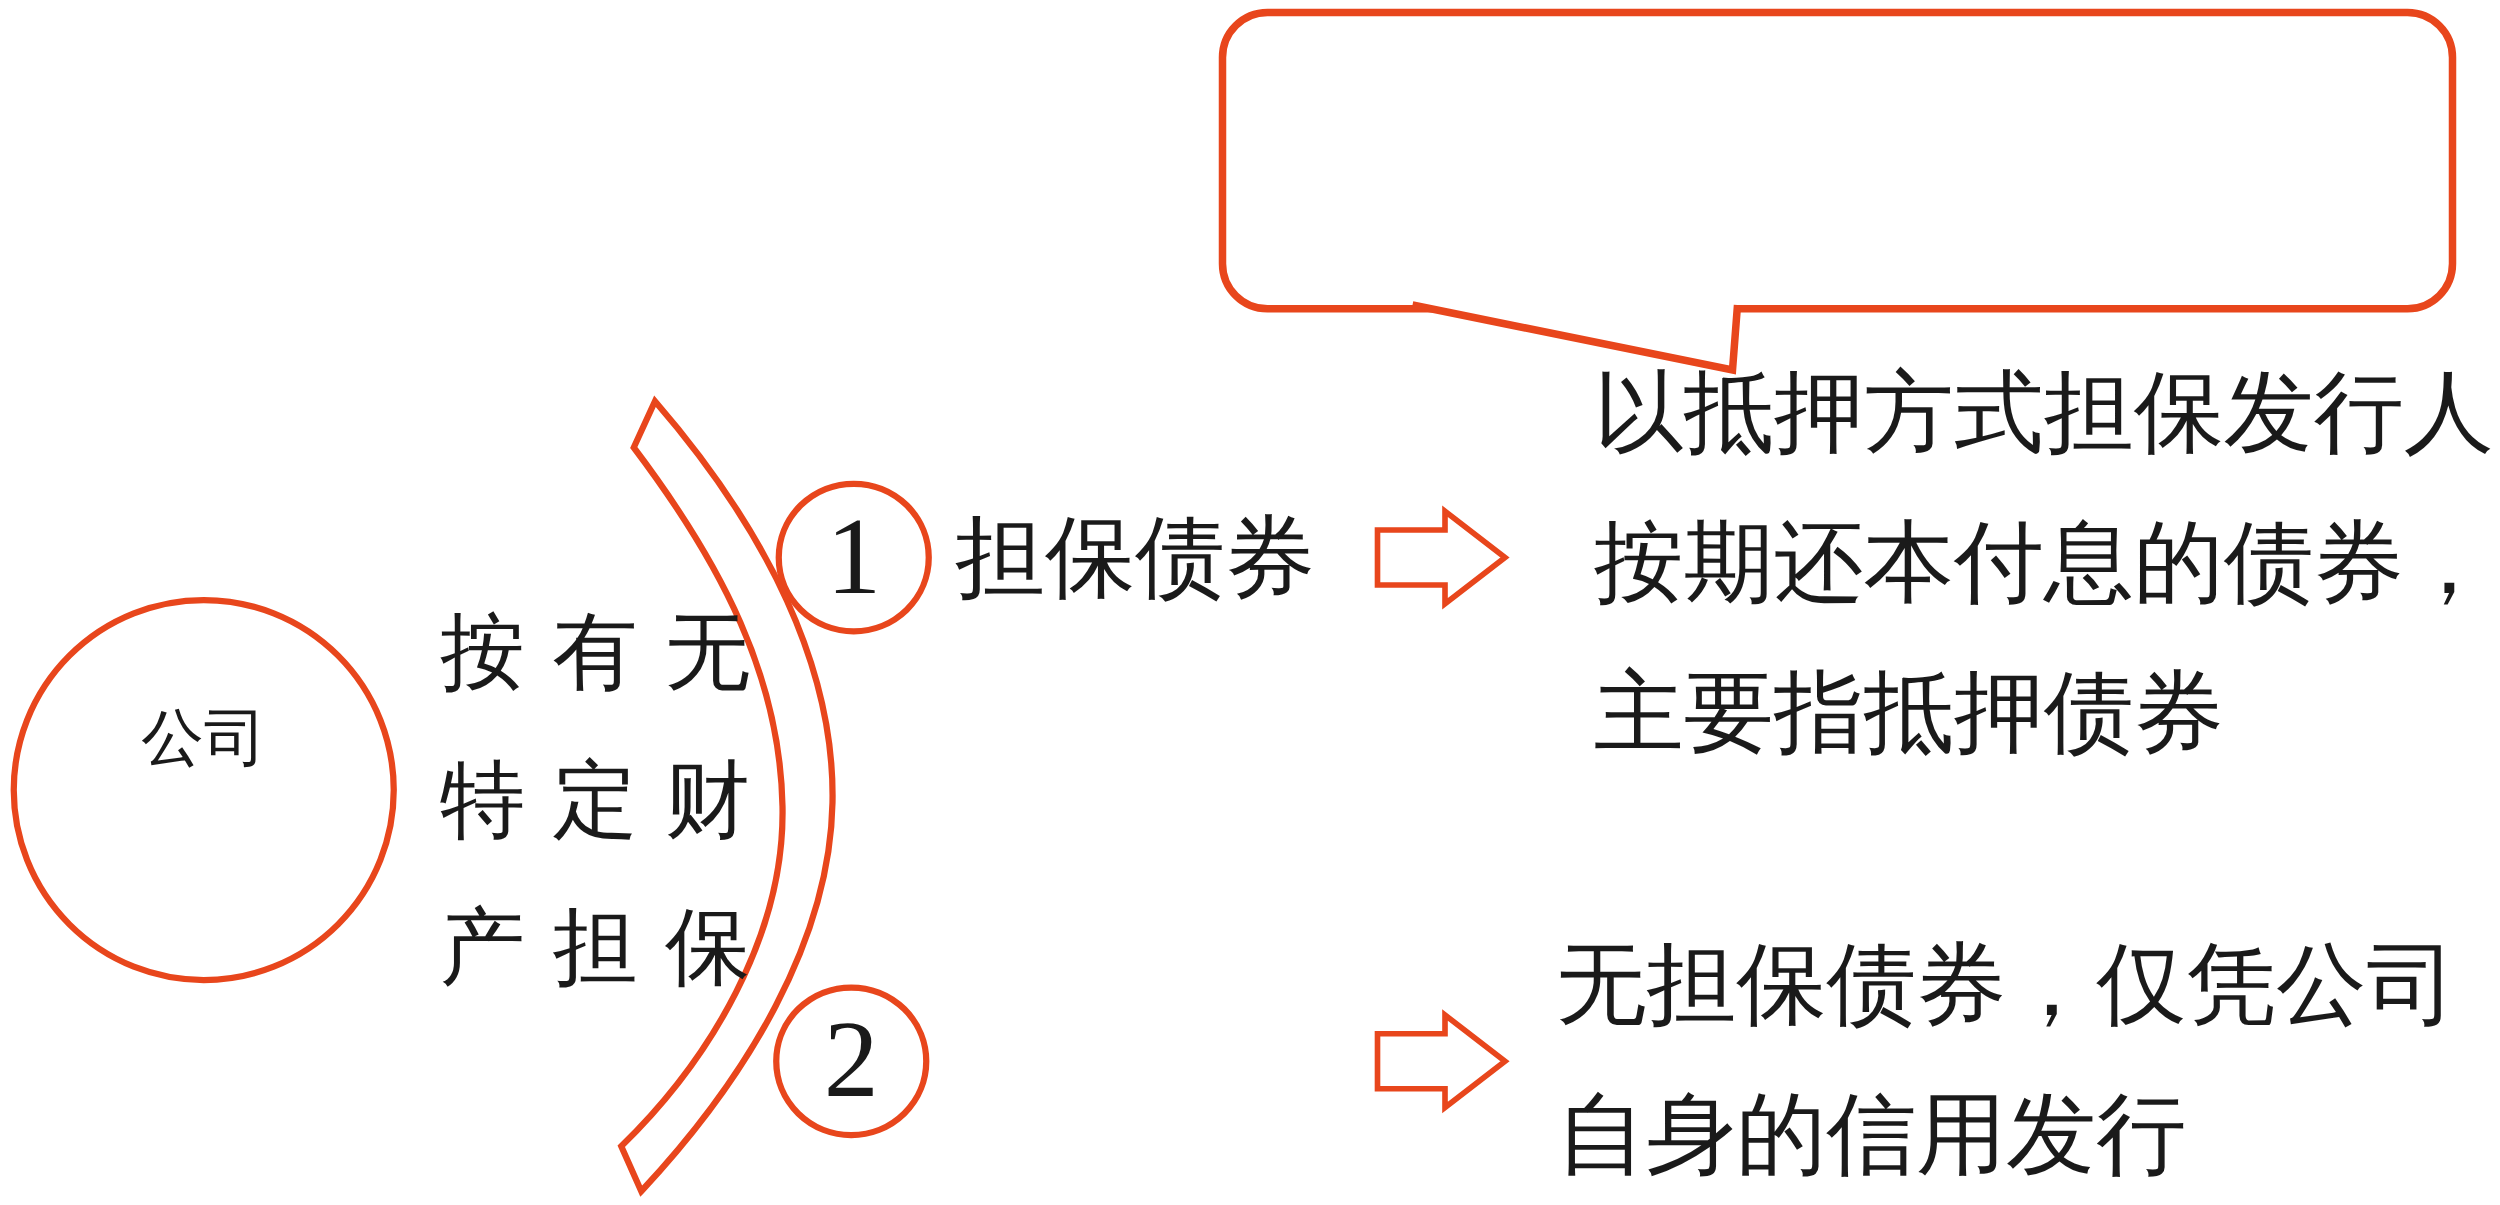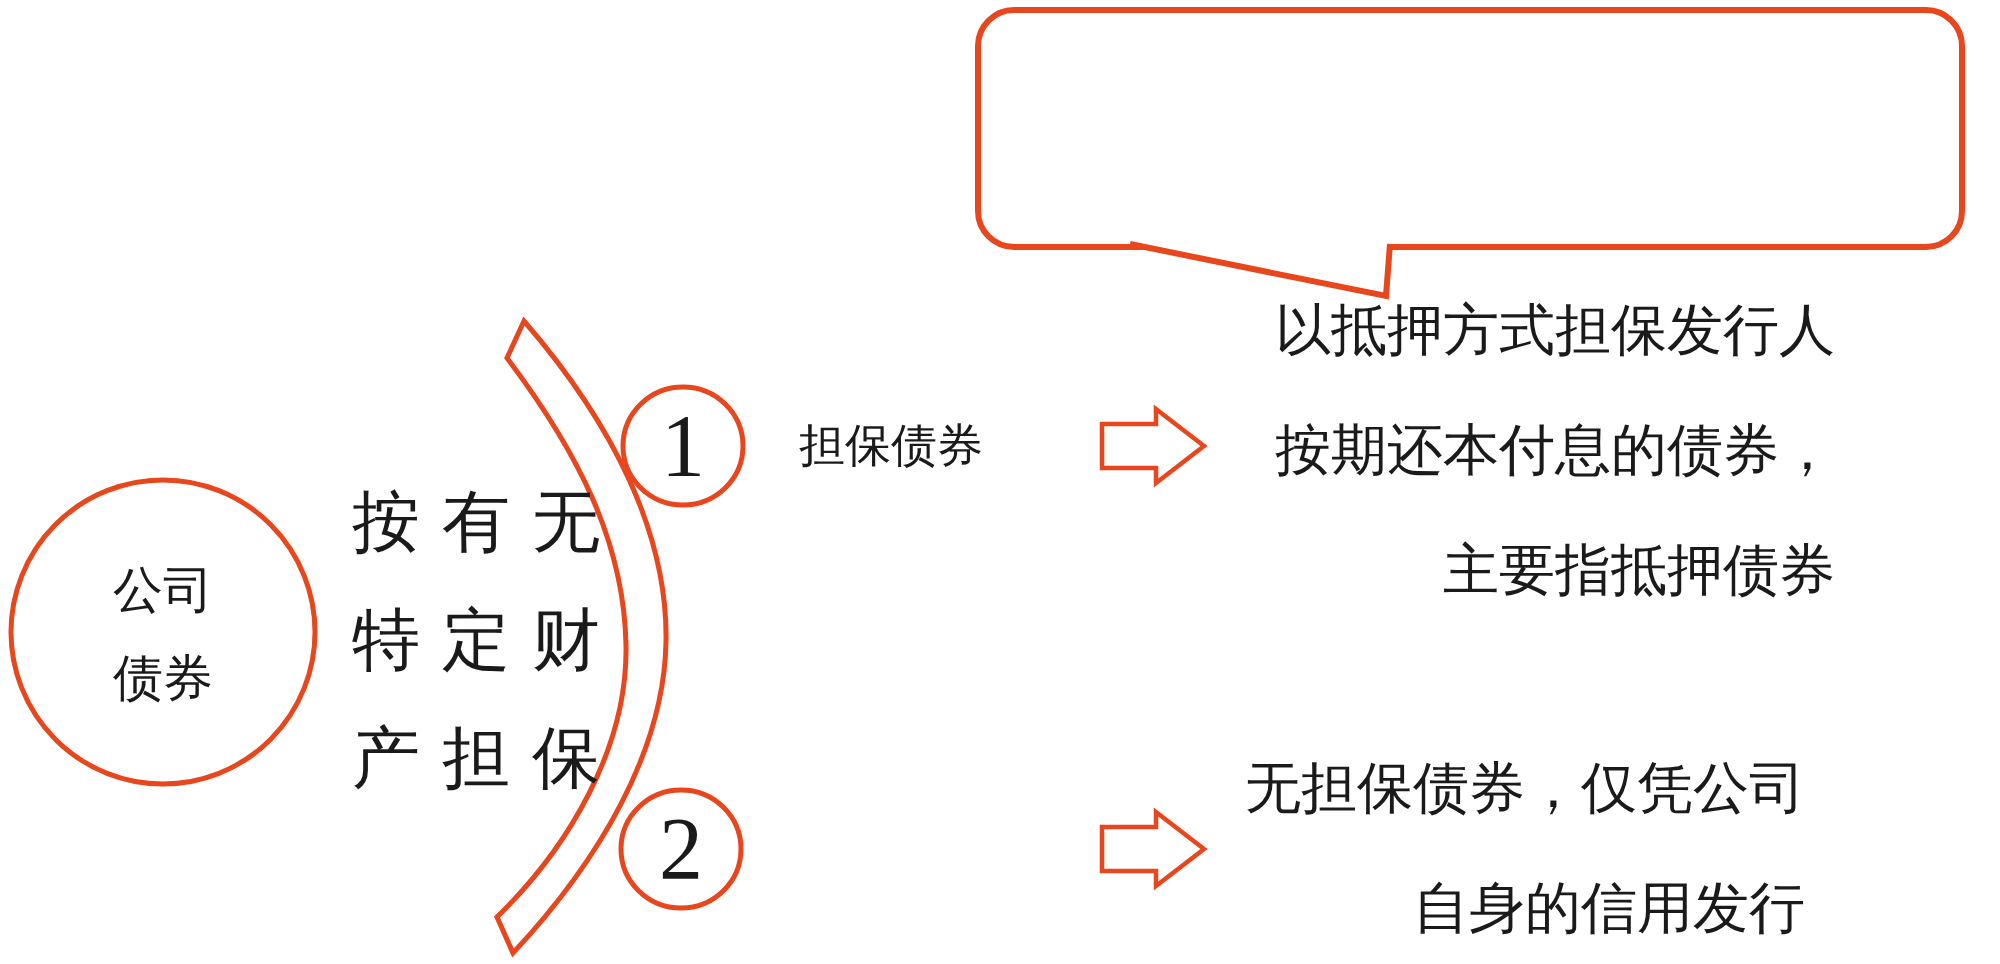--- a/index.html
+++ b/index.html
@@ -22,32 +22,32 @@
   .criterion{
     left:352px;top:463px;width:320px;
     font-size:68px;line-height:118px;letter-spacing:22px;
   }
   
   .callout-text{
     left:978px;top:16px;width:984px;
     font-size:66px;line-height:122px;text-align:center;
   }
   
-  .branch-label{font-size:46px;line-height:120px;margin-left:35px;}
+  .branch-label{font-size:72px;line-height:120px;}
   .branch-label.b1{left:764px;top:386px;}
   .branch-label.b2{left:762px;top:789px;}
   
   .branch-num{
     position:absolute;width:120px;text-align:center;
     font-size:88px;line-height:120px;
   }
   .branch-num.b1{left:623px;top:386px;}
   .branch-num.b2{left:621px;top:789px;}
   
-  .desc{font-size:56px;line-height:120px;text-align:right;}
+  .desc{font-size:72px;line-height:120px;}
   .desc.d1{left:1275px;top:270px;}
   .desc.d2{left:1245px;top:728px;}
 </style>
 </head>
 <body>
 
 <div class="stage">
 
   <svg class="shapes" width="2000" height="964" viewBox="0 0 2000 964">
 
@@ -65,21 +65,21 @@
              Z" fill="#ffffff" stroke="#e8461c" stroke-width="5" stroke-linejoin="miter"></path>
 
     <rect x="978" y="10" width="984" height="237" rx="36" ry="36" fill="#ffffff" stroke="#e8461c" stroke-width="6"></rect>
 
     <path d="M 1130,244 L 1386,296 L 1390,244" fill="#ffffff" stroke="#e8461c" stroke-width="6" stroke-linejoin="miter"></path>
 
     <polygon points="1102,424 1156,424 1156,409 1204,446 1156,483 1156,468 1102,468" fill="#ffffff" stroke="#e8461c" stroke-width="4.5" stroke-linejoin="miter"></polygon>
     <polygon points="1102,827 1156,827 1156,812 1204,849 1156,886 1156,871 1102,871" fill="#ffffff" stroke="#e8461c" stroke-width="4.5" stroke-linejoin="miter"></polygon>
   </svg>
 
-  <div class="txt root-label"><div>公司</div><div>债券</div></div>
+  <div class="txt root-label"><div>公司</div></div>
 
   <div class="txt criterion"><div>按有无</div><div>特定财</div><div>产担保</div></div>
 
 
   <div class="branch-num b1">1</div>
   <div class="txt branch-label b1">担保债券</div>
   <div class="txt desc d1"><div>以抵押方式担保发行人</div><div>按期还本付息的债券，</div><div>主要指抵押债券</div></div>
 
   <div class="branch-num b2">2</div>
   <div class="txt desc d2"><div>无担保债券，仅凭公司</div><div>自身的信用发行</div></div>

